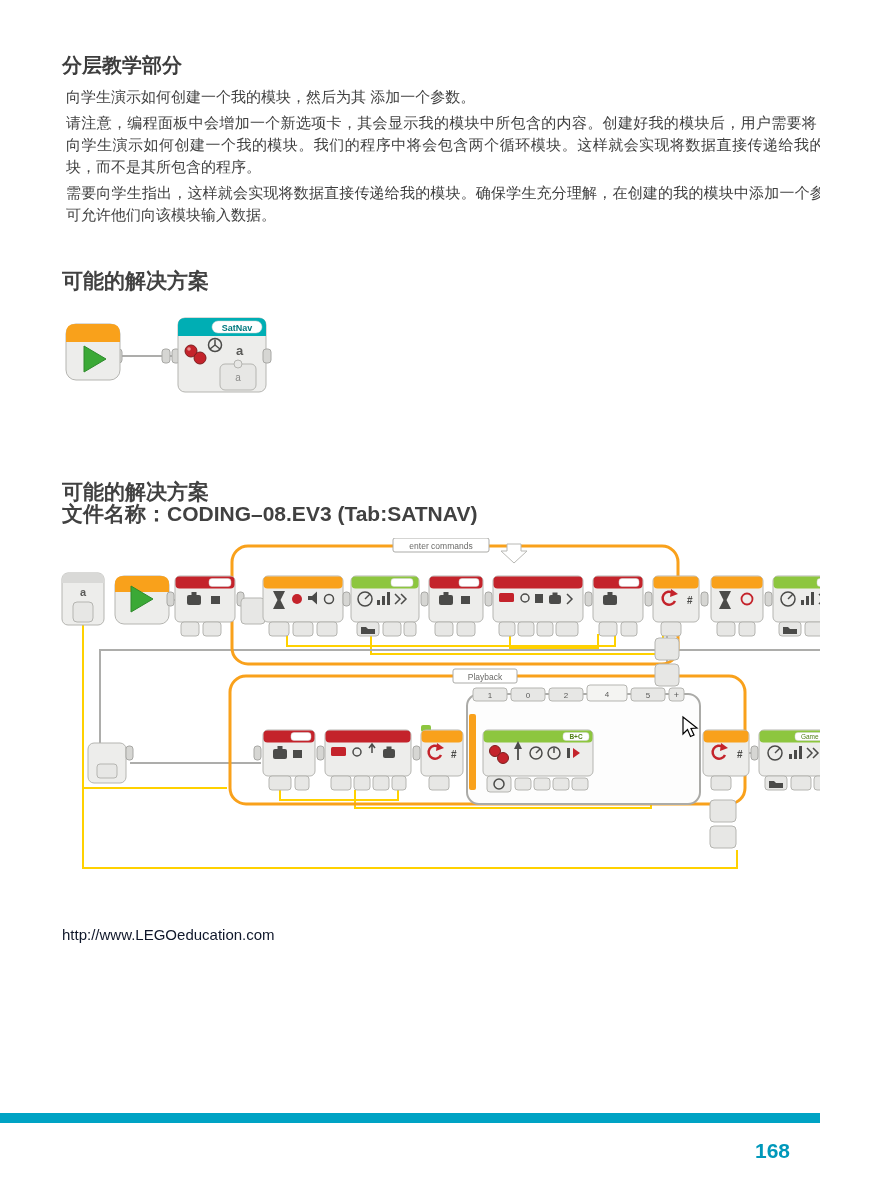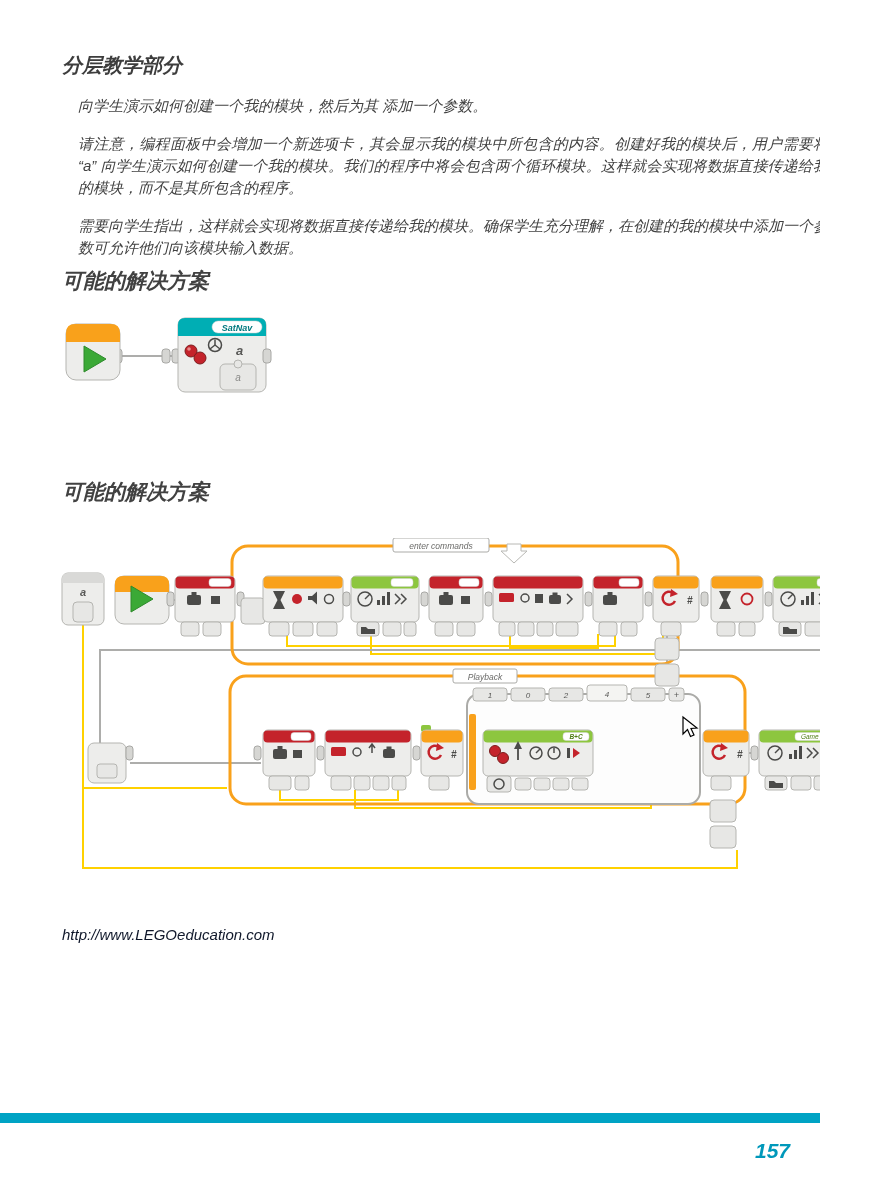--- a/index.html
+++ b/index.html
@@ -1,20 +1,20 @@
 <!DOCTYPE html>
 <html><head>
 <meta charset="utf-8">
 <style>
   html,body{margin:0;padding:0;background:#fff;}
   .page{position:relative;width:820px;height:1190px;background:#ffffff;overflow:hidden;
-        font-family:"Liberation Sans","DejaVu Sans",sans-serif;color:#414141;font-style:italic;}
+        font-family:"Liberation Sans","DejaVu Sans",sans-serif;color:#414141;}
   .content{position:absolute;left:62px;top:52px;width:782px;}
   .page-title{font-size:20px;font-weight:700;color:#3d3d3d;margin:0 0 7px 0;}
-  .body-p{font-size:15px;line-height:22px;margin:16px;text-align:justify;text-justify:inter-ideograph;}
+  .body-p{font-size:15px;line-height:22px;margin:4px;text-align:justify;text-justify:inter-ideograph;}
   .sol{position:absolute;left:62px;font-size:21px;font-weight:700;line-height:22px;}
   .sol div{margin:0;}
   .prog1-wrap{position:absolute;left:60px;top:312px;width:215px;height:92px;}
   .prog2-wrap{position:absolute;left:55px;top:538px;width:835px;height:355px;}
   .download{position:absolute;left:62px;top:924px;font-size:15px;line-height:22px;}
   .download a{color:#0f172a;text-decoration:none;}
   .footer-bar{position:absolute;left:0;top:1113px;width:892px;height:10px;background:#00A3C4;}
   .page-number{position:absolute;right:30px;top:1139px;font-size:21px;font-weight:700;color:#0098BA;letter-spacing:0px;}
   svg{display:block;}
   svg text{font-family:"Liberation Sans","DejaVu Sans",sans-serif;}
@@ -85,20 +85,21 @@
           <circle cx="178" cy="52" r="4" class="tab"></circle>
           <text x="178" y="69" text-anchor="middle" font-size="10" fill="#8a8a88">a</text>
         </g>
       </g>
       <rect x="203" y="37" width="8" height="14" rx="3" class="nub"></rect>
     </svg>
   </div>
 
   <div class="sol" style="top:481px;">
     <div>可能的解决方案</div>
+    <div>文件名称：CODING–08.EV3 (Tab:SATNAV)</div>
   </div>
 
   <div class="prog2-wrap">
     <svg viewBox="0 0 835 355" width="835" height="355">
 
       <path d="M28 86 V330 H682 V312" class="wire-y"></path>
       <path d="M28 250 H172" class="wire-y"></path>
       <path d="M232 96 v12 h328 v-12" class="wire-y"></path>
       <path d="M316 96 v20 h292 v-20" class="wire-y"></path>
       <path d="M455 96 v14 h88 v-14" class="wire-y"></path>
@@ -418,15 +419,15 @@
       <rect x="655" y="262" width="26" height="22" rx="4" class="tab"></rect>
       <rect x="655" y="288" width="26" height="22" rx="4" class="tab"></rect>
     </svg>
   </div>
 
   <div class="download">
     <a href="#">http://www.LEGOeducation.com</a>
   </div>
 
   <div class="footer-bar"></div>
-  <div class="page-number">157</div>
+  <div class="page-number">168</div>
 
 </div>
 
 </body></html>

